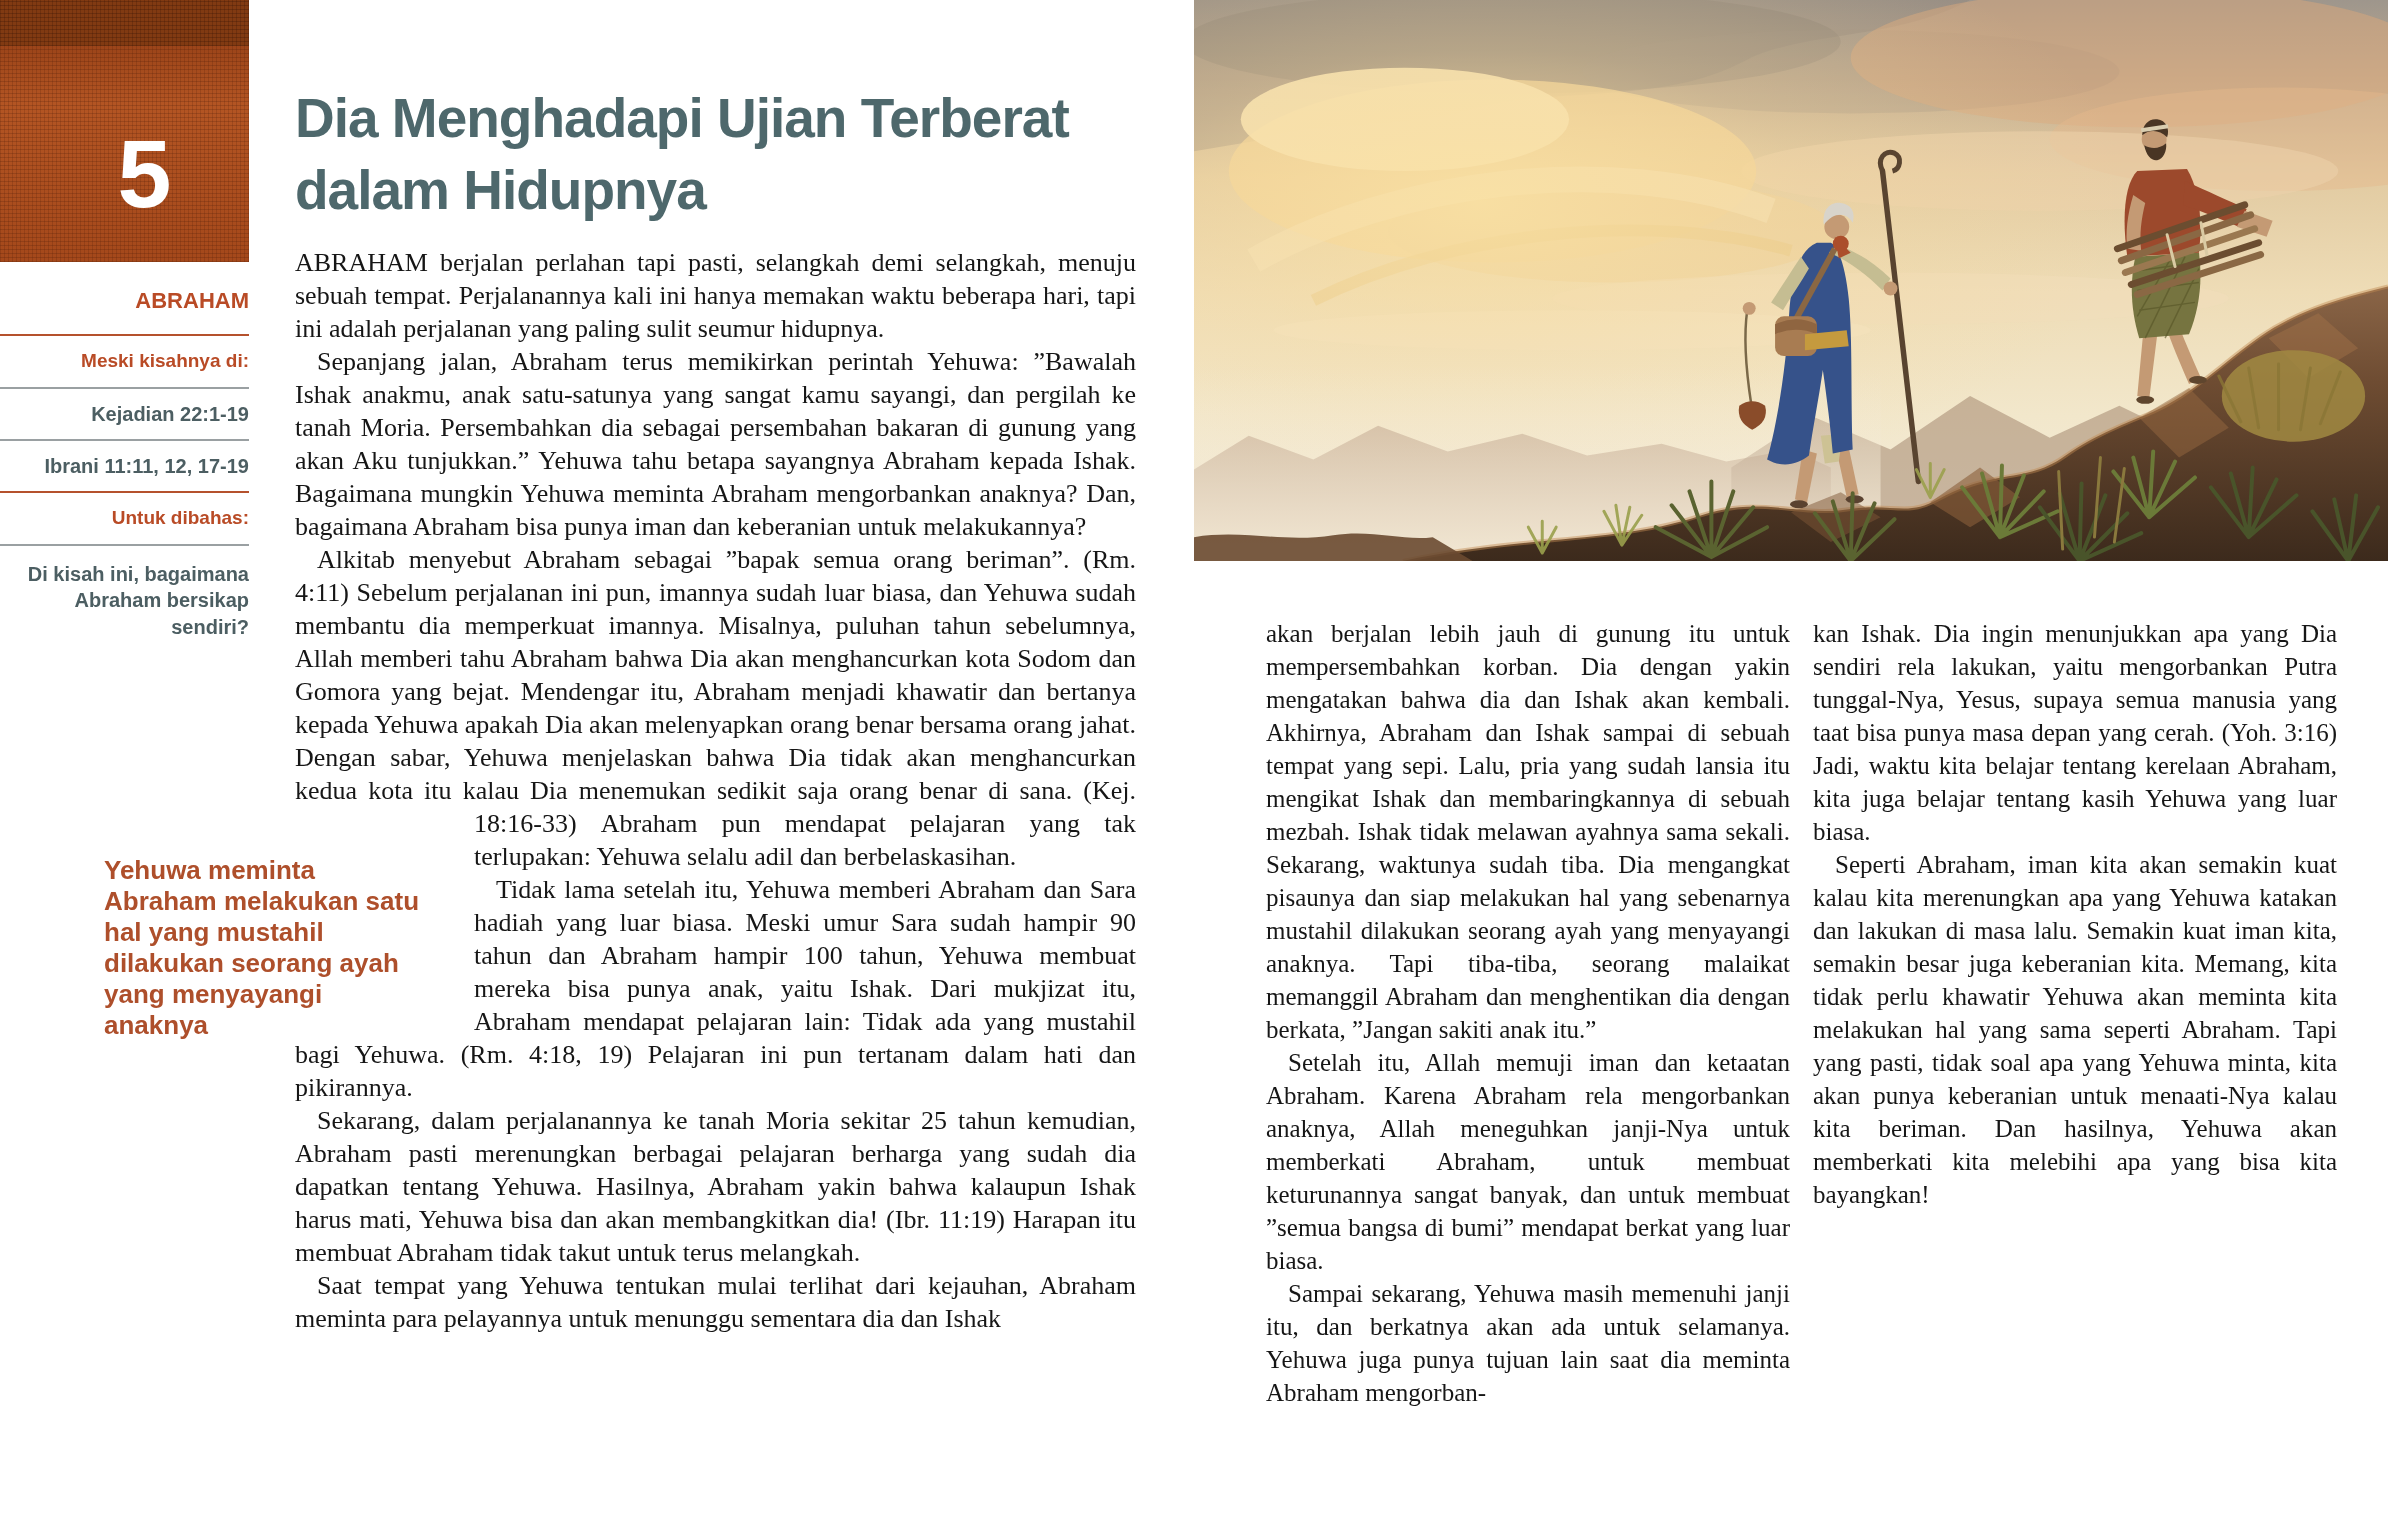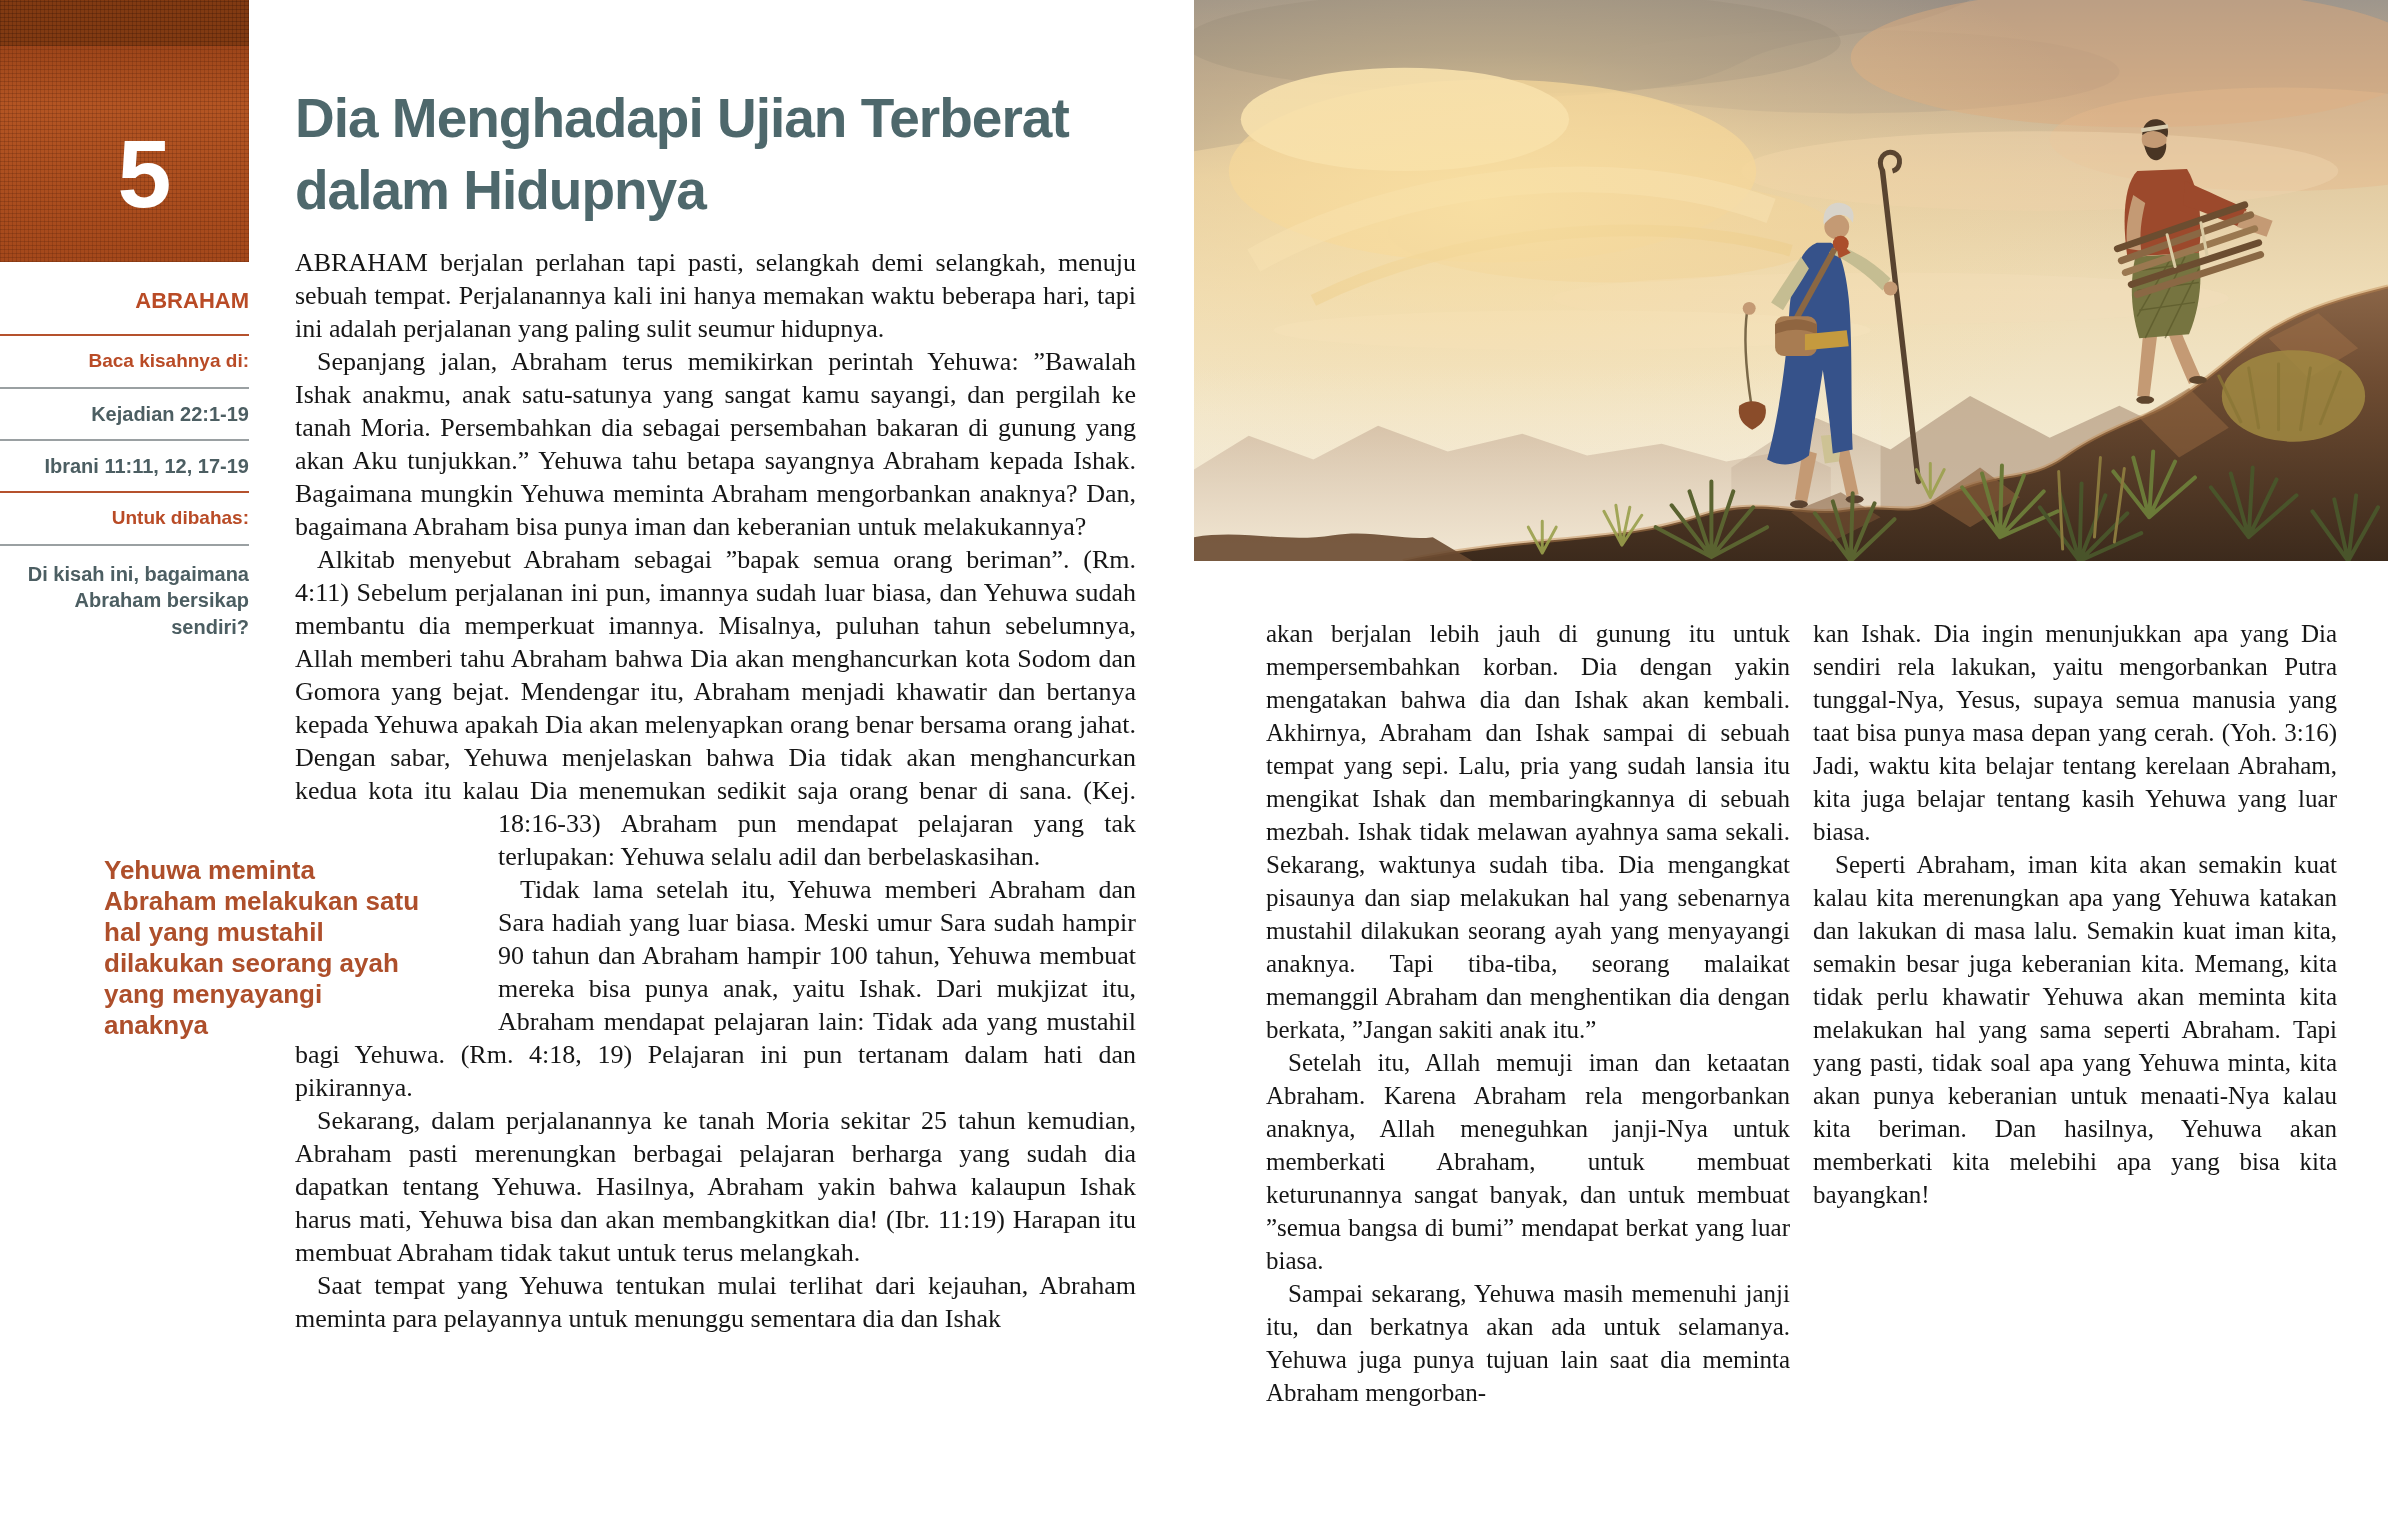--- a/index.html
+++ b/index.html
@@ -36,42 +36,42 @@
 
   .bodytext{font-family:"Liberation Serif",serif;color:#161616;text-align:justify;}
   .col1{position:absolute;left:295px;top:246px;width:841px;font-size:26px;line-height:33px;}
   .colN{position:absolute;top:617px;width:524px;font-size:25px;line-height:33px;}
   .col2{left:1266px;}
   .col3{left:1813px;}
   .bodytext p{margin:0;text-indent:22px;}
   .bodytext p.noindent{text-indent:0;}
 
   .pullquote{float:left;box-sizing:border-box;width:316px;height:229px;
-    margin-left:-191px;margin-right:78px;padding-top:48px;
+    margin-left:-191px;margin-right:54px;padding-top:48px;
     font-family:"Liberation Sans",sans-serif;font-weight:700;font-size:26px;line-height:31px;
     color:#ae4f2b;text-align:left;text-indent:0;}
 
   
   .illustration{position:absolute;left:1194px;top:0;width:1194px;height:561px;margin:0;}
   .illustration svg{display:block;width:1194px;height:561px;}
 </style>
 </head>
 <body>
 
 <div class="page">
 
   <div class="chapter-block">
     <div class="chapter-band"></div>
     <div class="chapter-num">5</div>
   </div>
 
   <aside class="sidebar">
     <div class="s-person">ABRAHAM</div>
     <hr class="rule orange">
-    <div class="s-label">Baca kisahnya di:</div>
+    <div class="s-label">Meski kisahnya di:</div>
     <hr class="rule">
     <div class="s-ref">Kejadian 22:1-19</div>
     <hr class="rule">
     <div class="s-ref">Ibrani 11:11, 12, 17-19</div>
     <hr class="rule orange">
     <div class="s-label">Untuk dibahas:</div>
     <hr class="rule">
     <div class="s-question">Di kisah ini, bagaimana Abraham bersikap sendiri?</div>
   </aside>
 

